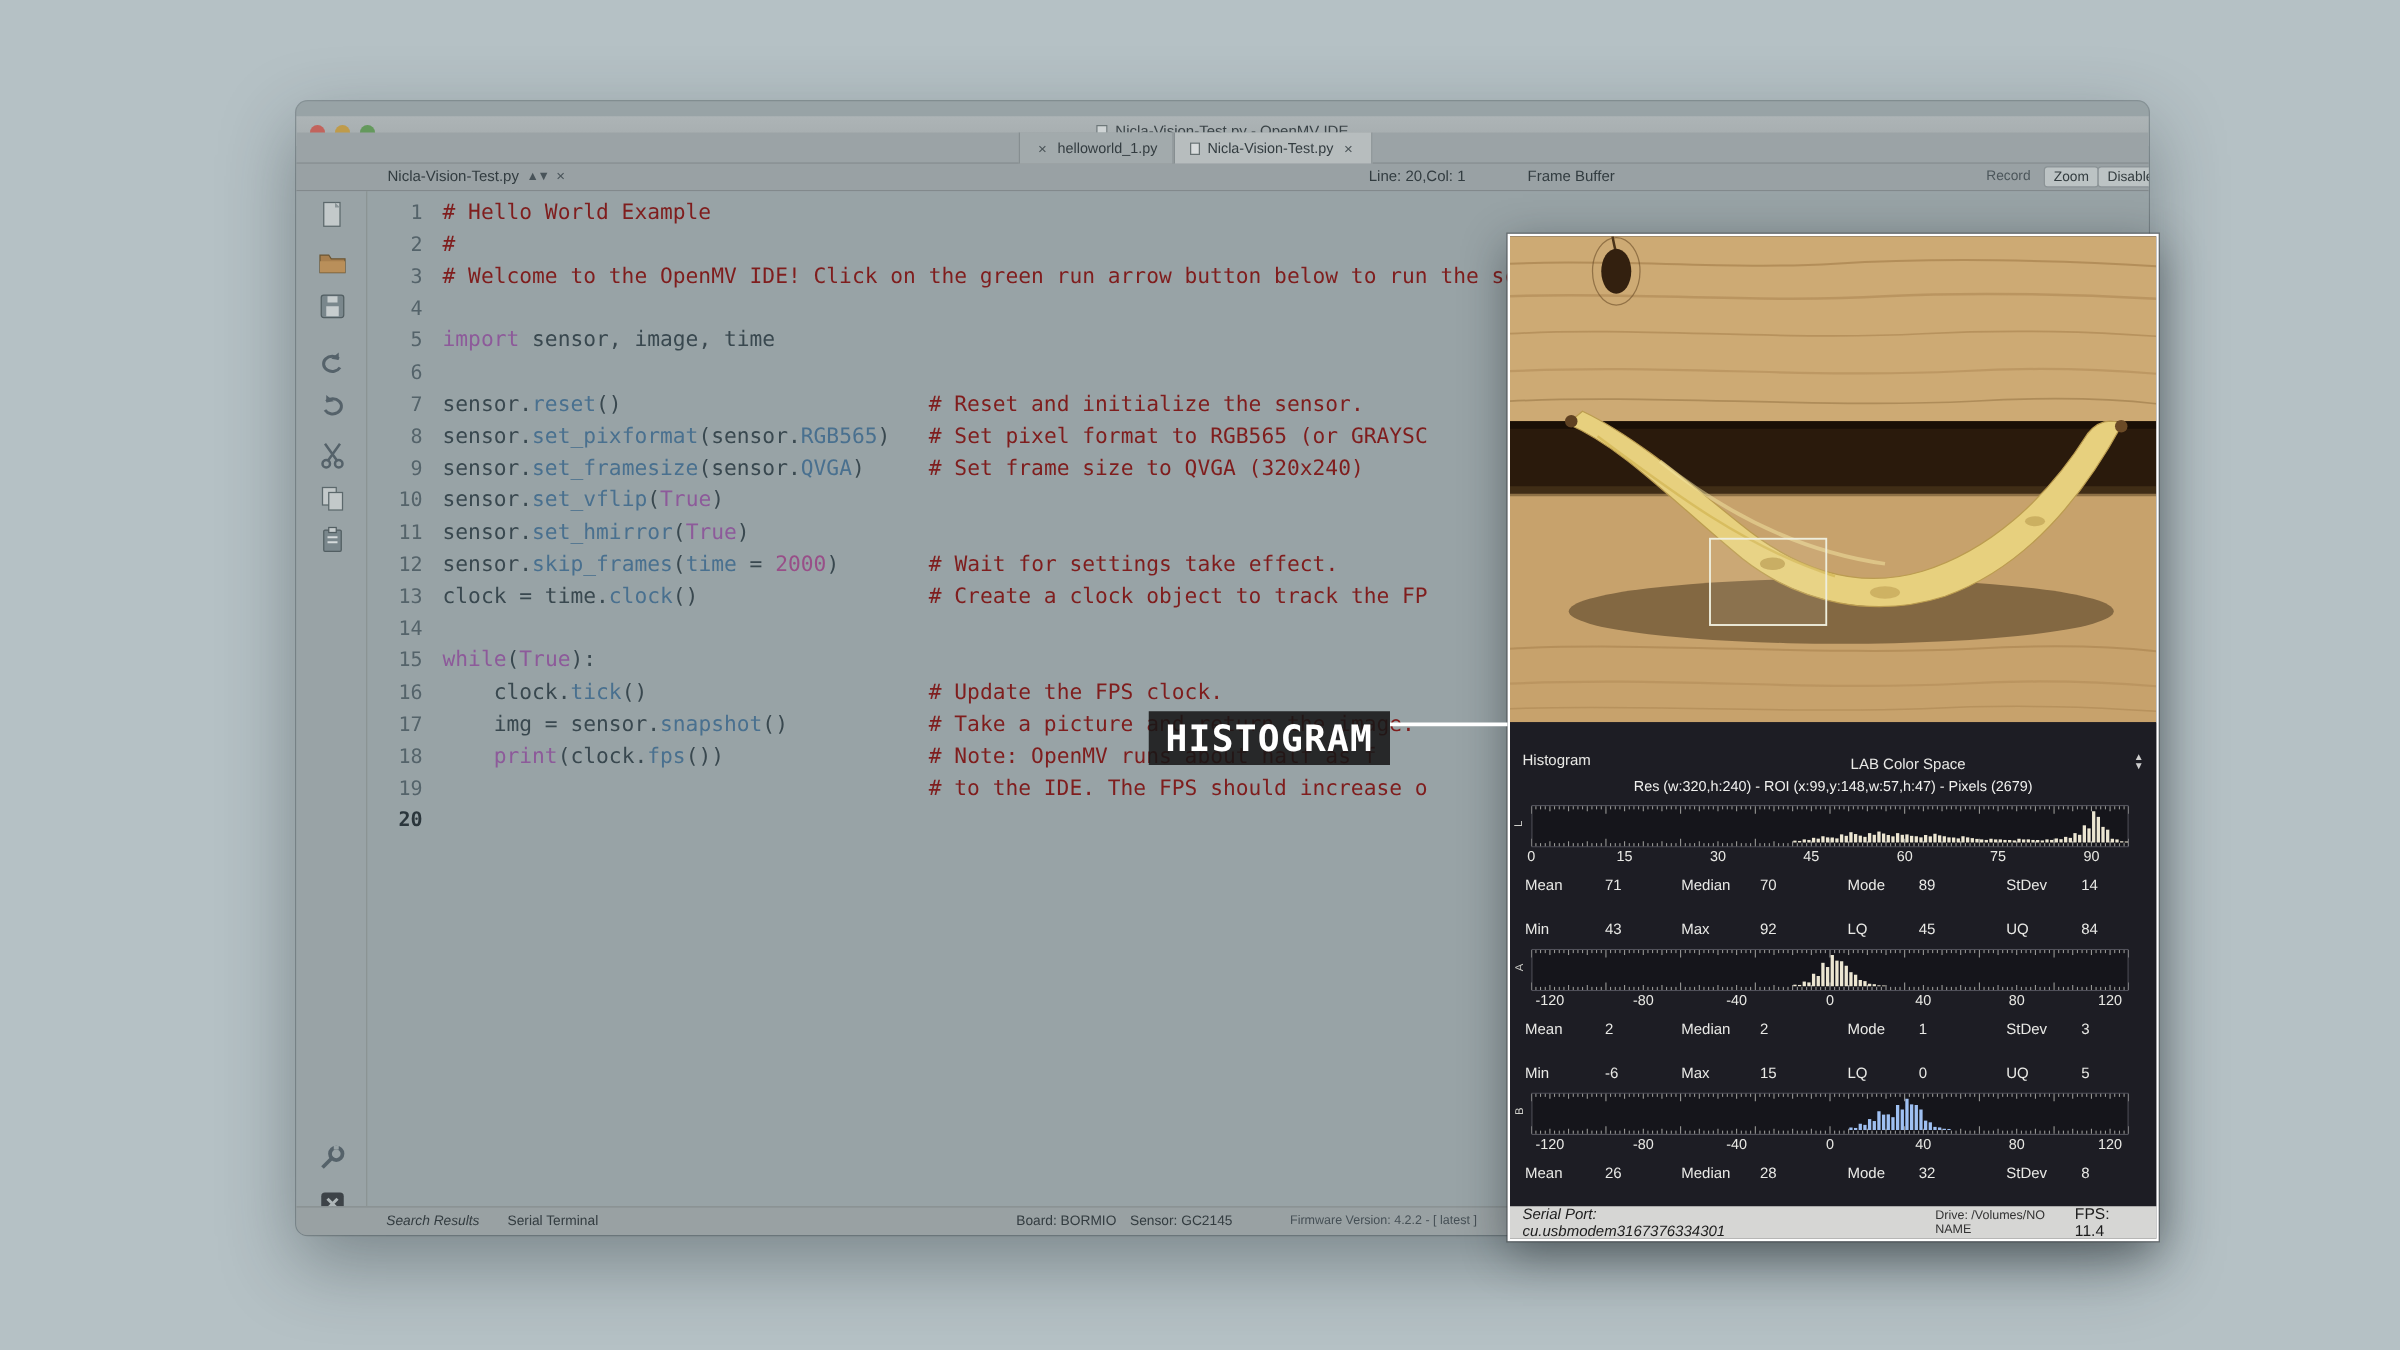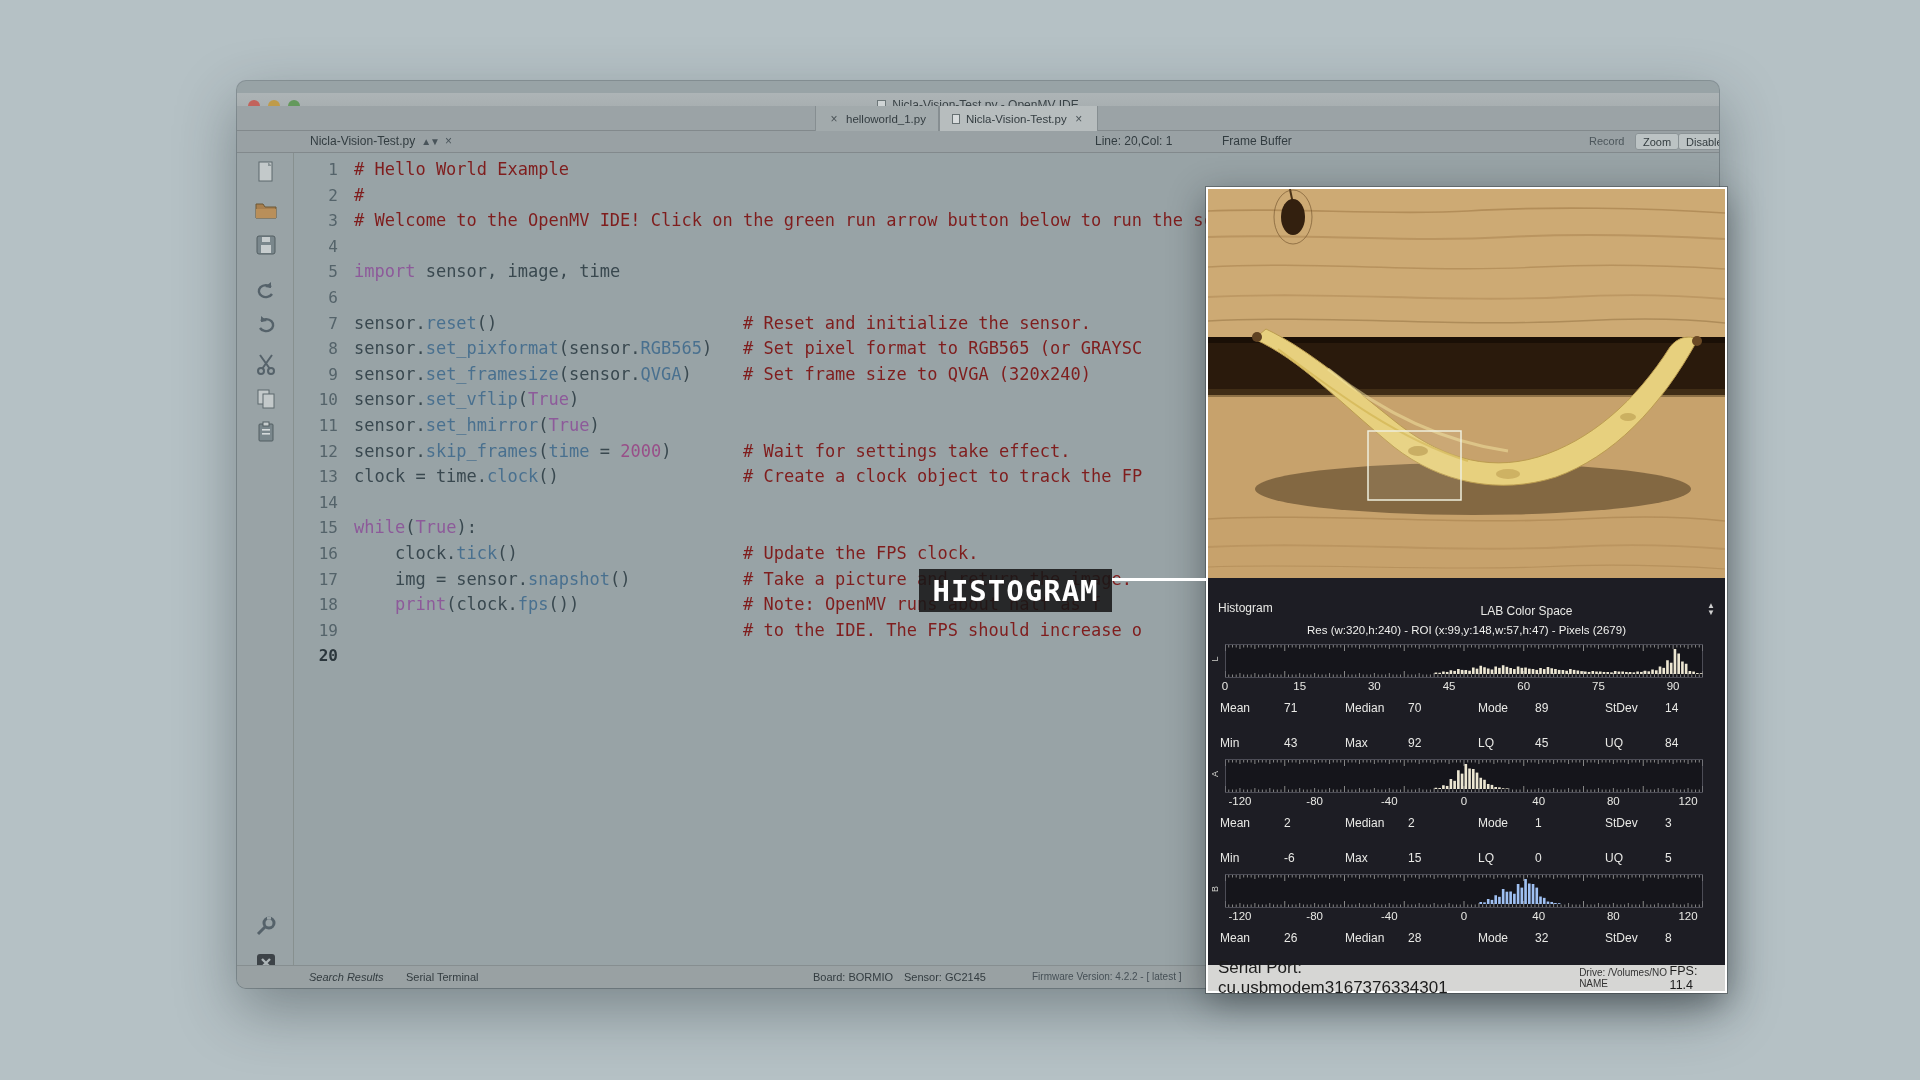--- a/index.html
+++ b/index.html
@@ -89,21 +89,21 @@
   .ch-letter { position:absolute; left:-13px; top:10px; font-size:9px; color:#cfcfca;
                transform:rotate(-90deg); }
   .axis { position:relative; margin-left:17px; width:478px; height:15px; margin-top:2px;
           font-size:11.5px; color:#e8e8e4; }
   .axis span { position:absolute; transform:translateX(-50%); }
   .stats { display:grid; grid-template-columns:64px 61px 63px 70px 57px 70px 60px 1fr;
            padding-left:12px; font-size:12px; line-height:15px; row-gap:20px; margin-top:6px; }
 
   .serial-bar { position:absolute; left:0; bottom:0; right:0; height:26px; background:#d6d6d4;
                 display:flex; align-items:center; color:#1c1c1c; }
-  .sp-port { font-size:17px; margin-left:10px; }
+  .sp-port { font-size:12px; margin-left:10px;font-style:italic; }
   .sp-drive { font-size:10px; margin-left:120px; color:#333; }
   .sp-fps { font-size:12.5px; margin-left:auto; margin-right:14px; }
 
   
   .callout-label { position:absolute; left:919px; top:569px; width:193px; height:43px; z-index:45;
                    background:rgba(22,22,22,.87); color:#ffffff; display:flex; align-items:center;
                    justify-content:center; font-family:"DejaVu Sans Mono",monospace;
                    font-size:29px; font-weight:bold; letter-spacing:1px; }
   .callout-line { position:absolute; left:1112px; top:578px; width:94px; height:3px;
                   background:#ffffff; z-index:45; }

